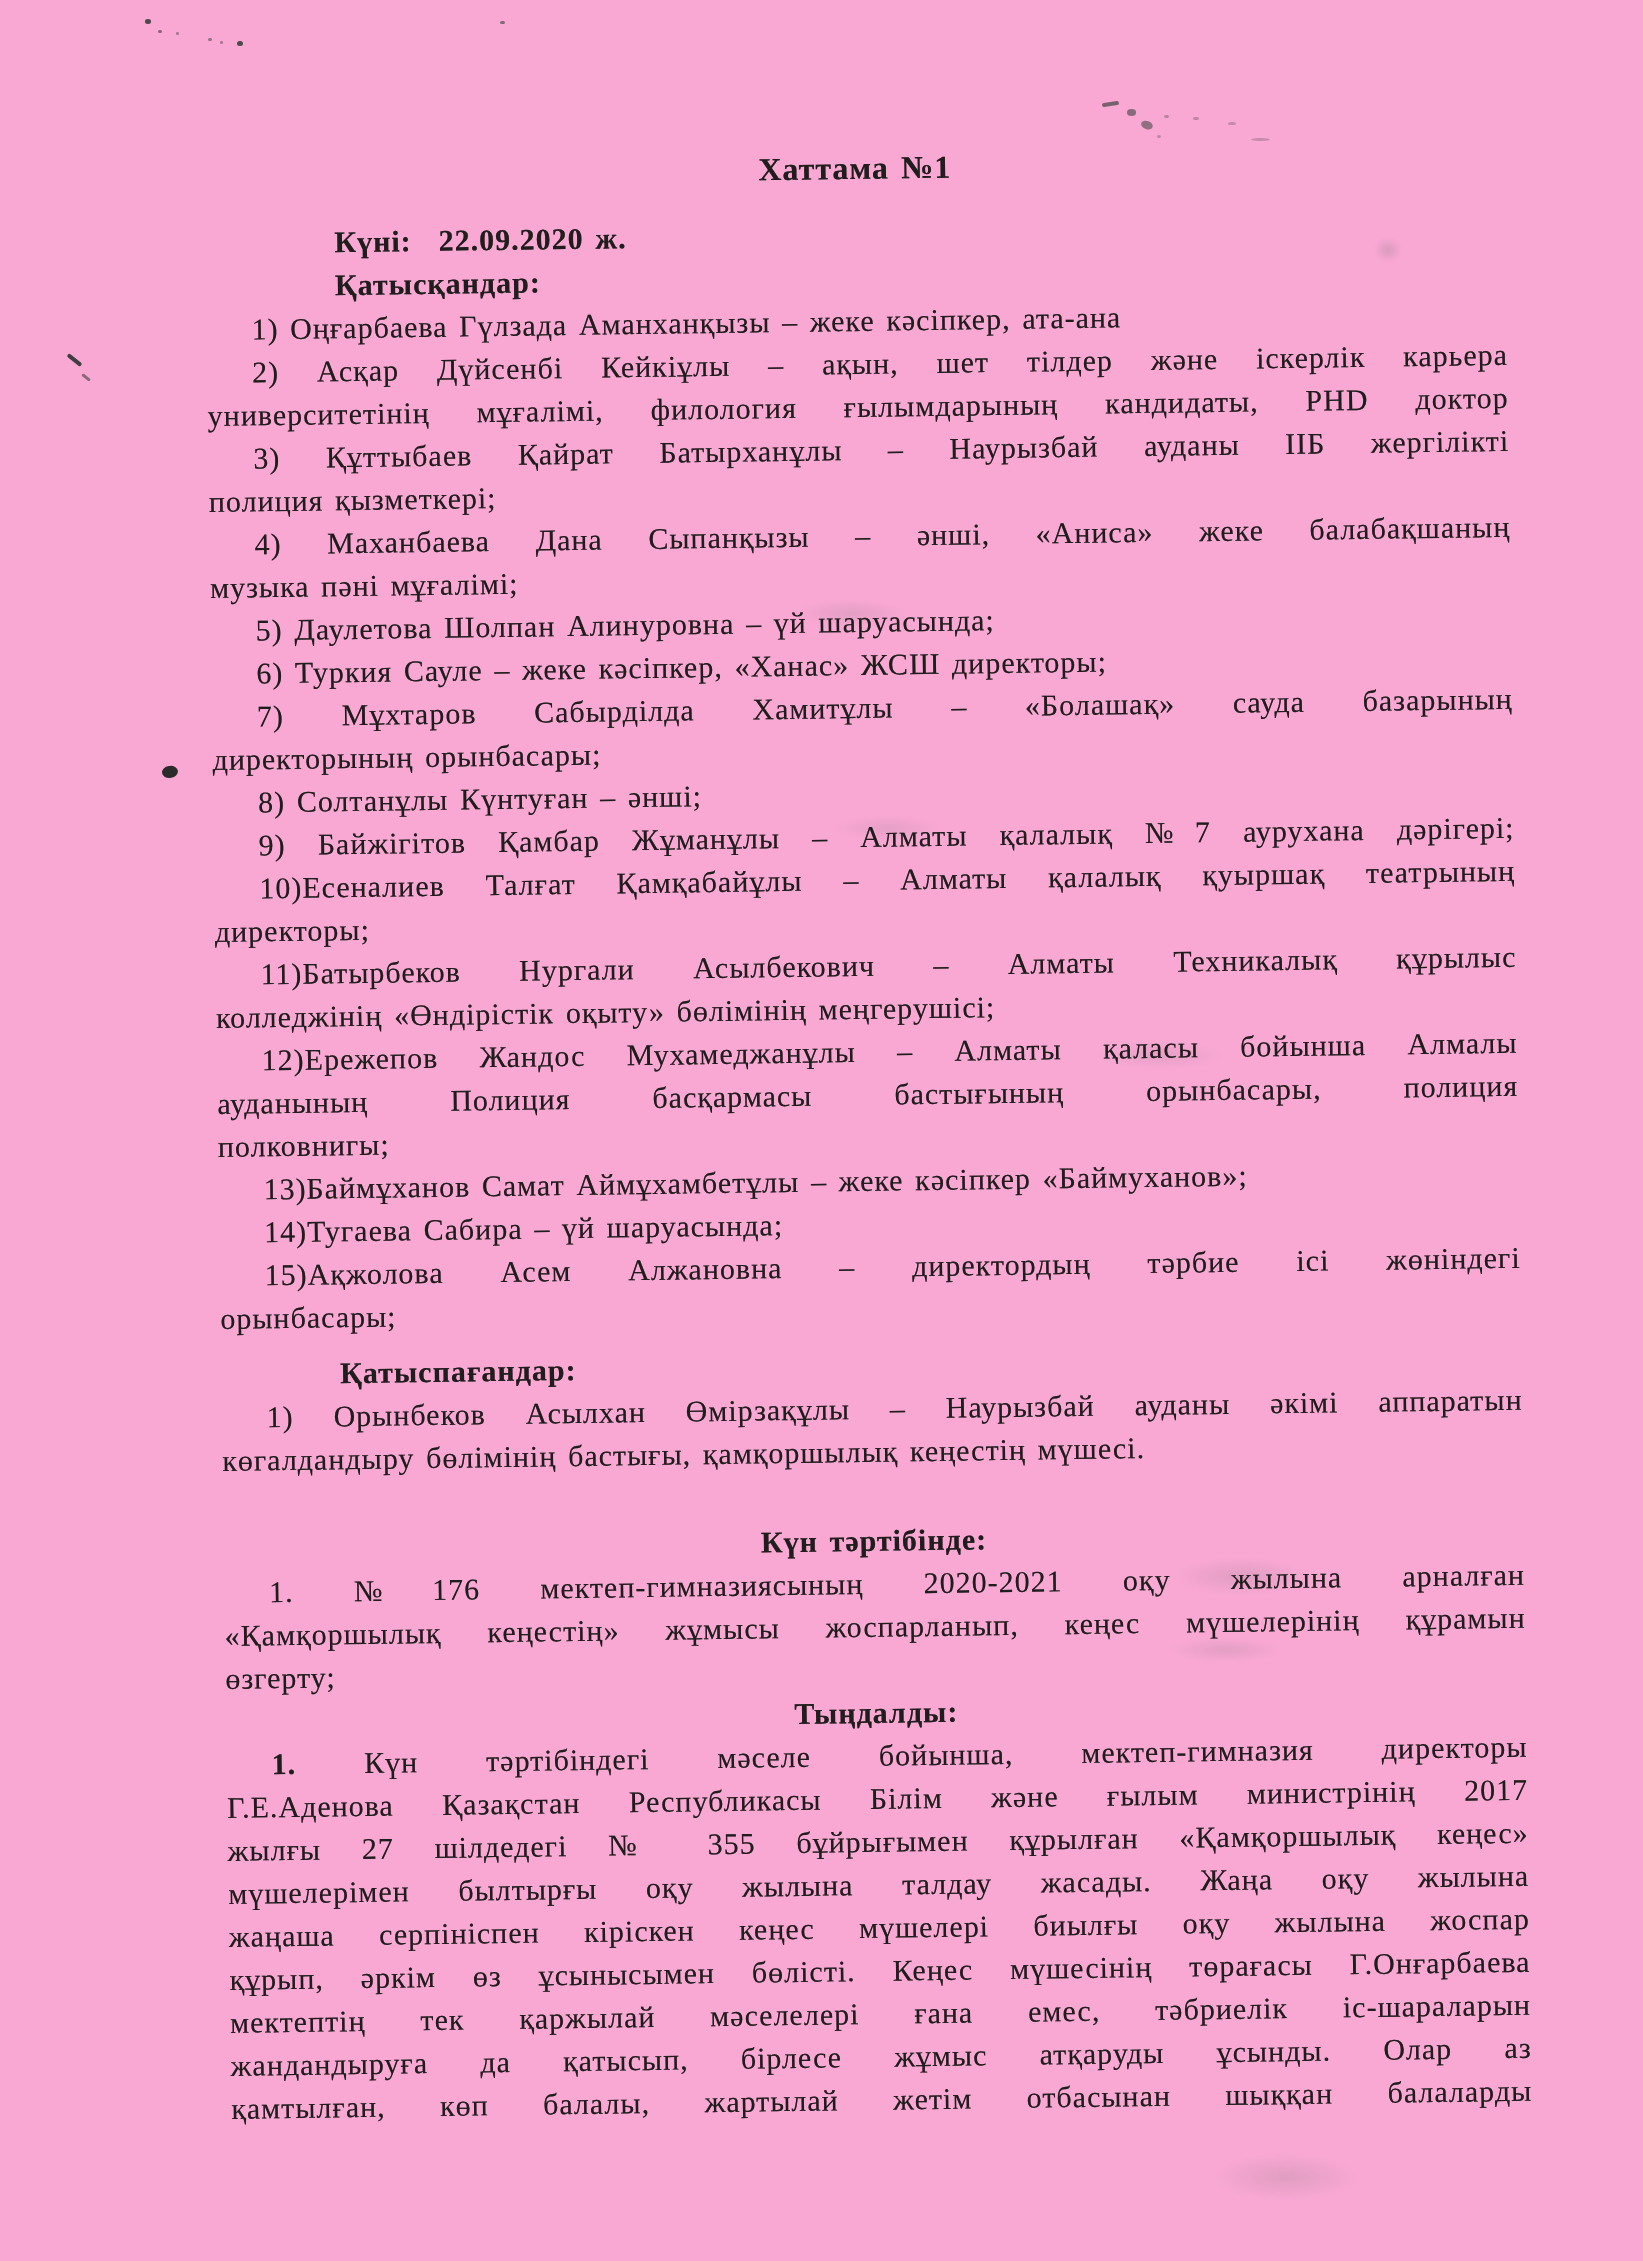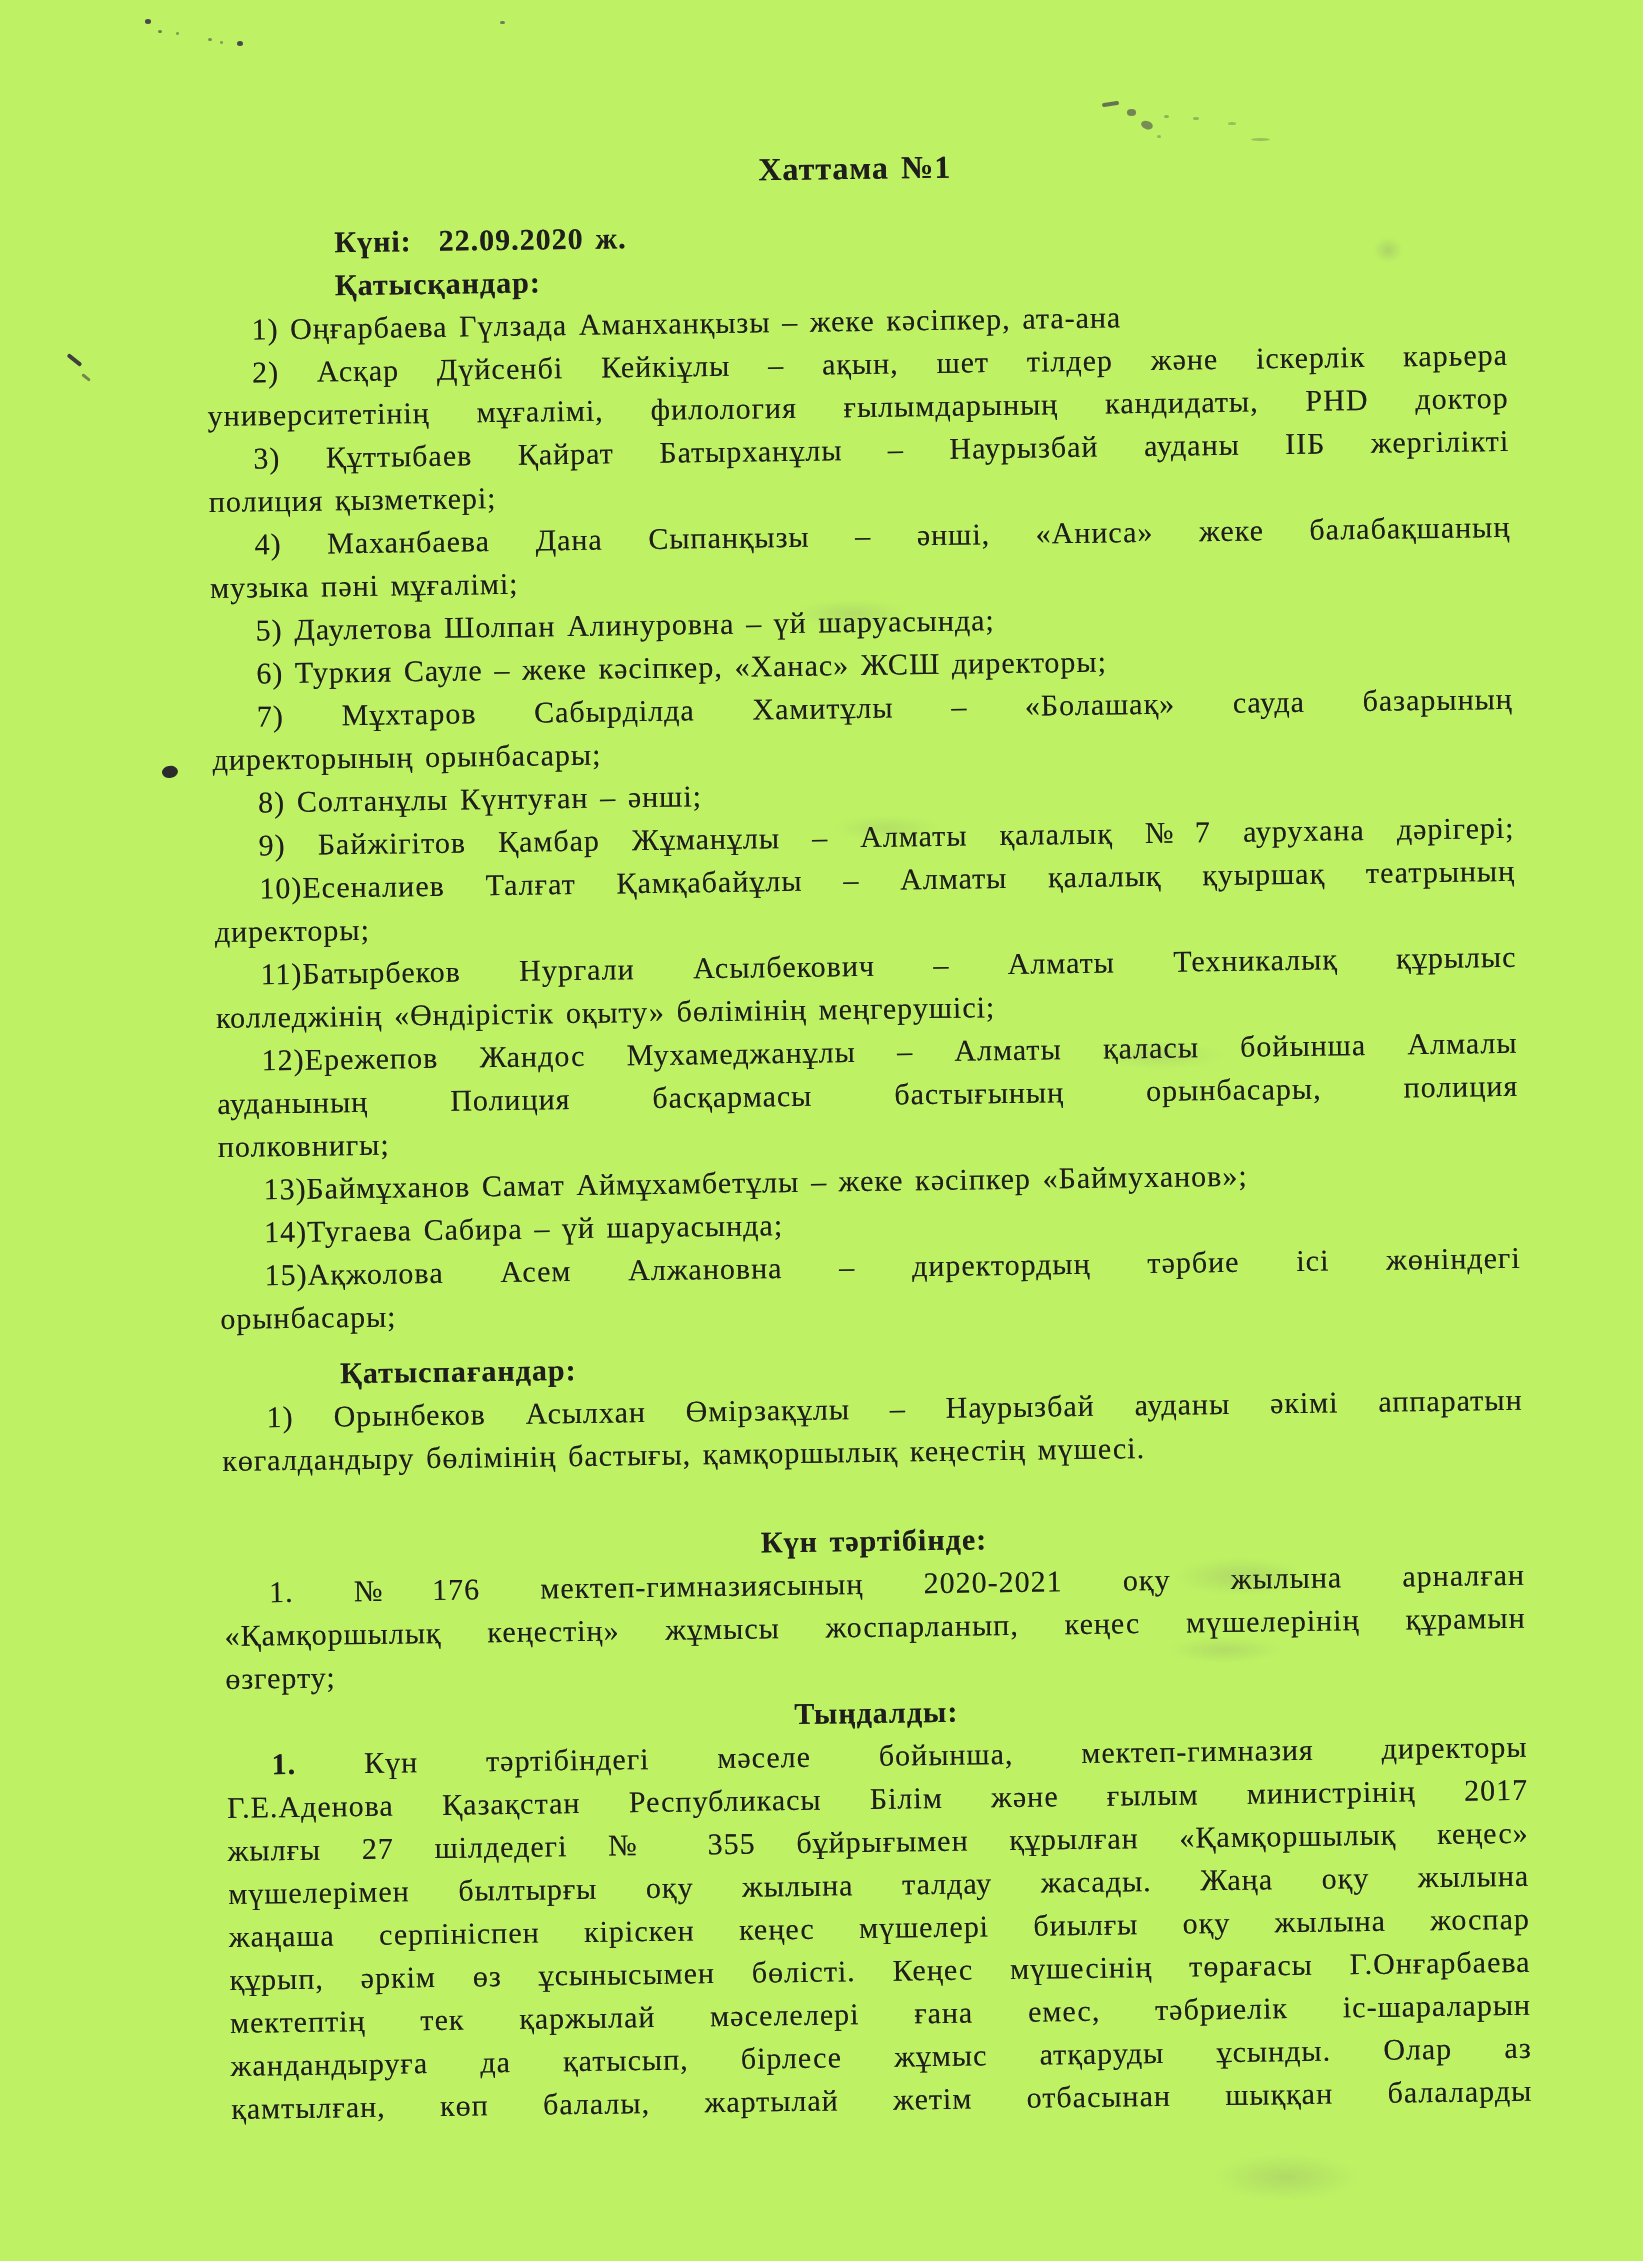--- a/index.html
+++ b/index.html
@@ -11,21 +11,21 @@
     width: 1644px;
     height: 2261px;
     position: relative;
     overflow: hidden;
     font-family: "Liberation Serif", "DejaVu Serif", serif;
     color: #1f1e1c;
   }
   .page {
     position: absolute;
     inset: 0;
-    background: #bef264;
+    background: #f9a8d4;
   }
   
   .sheet {
     position: absolute;
     left: 204px;
     top: 147px;
     width: 1301px;
     transform: rotate(-0.8deg);
     transform-origin: 50% 0%;
   }

